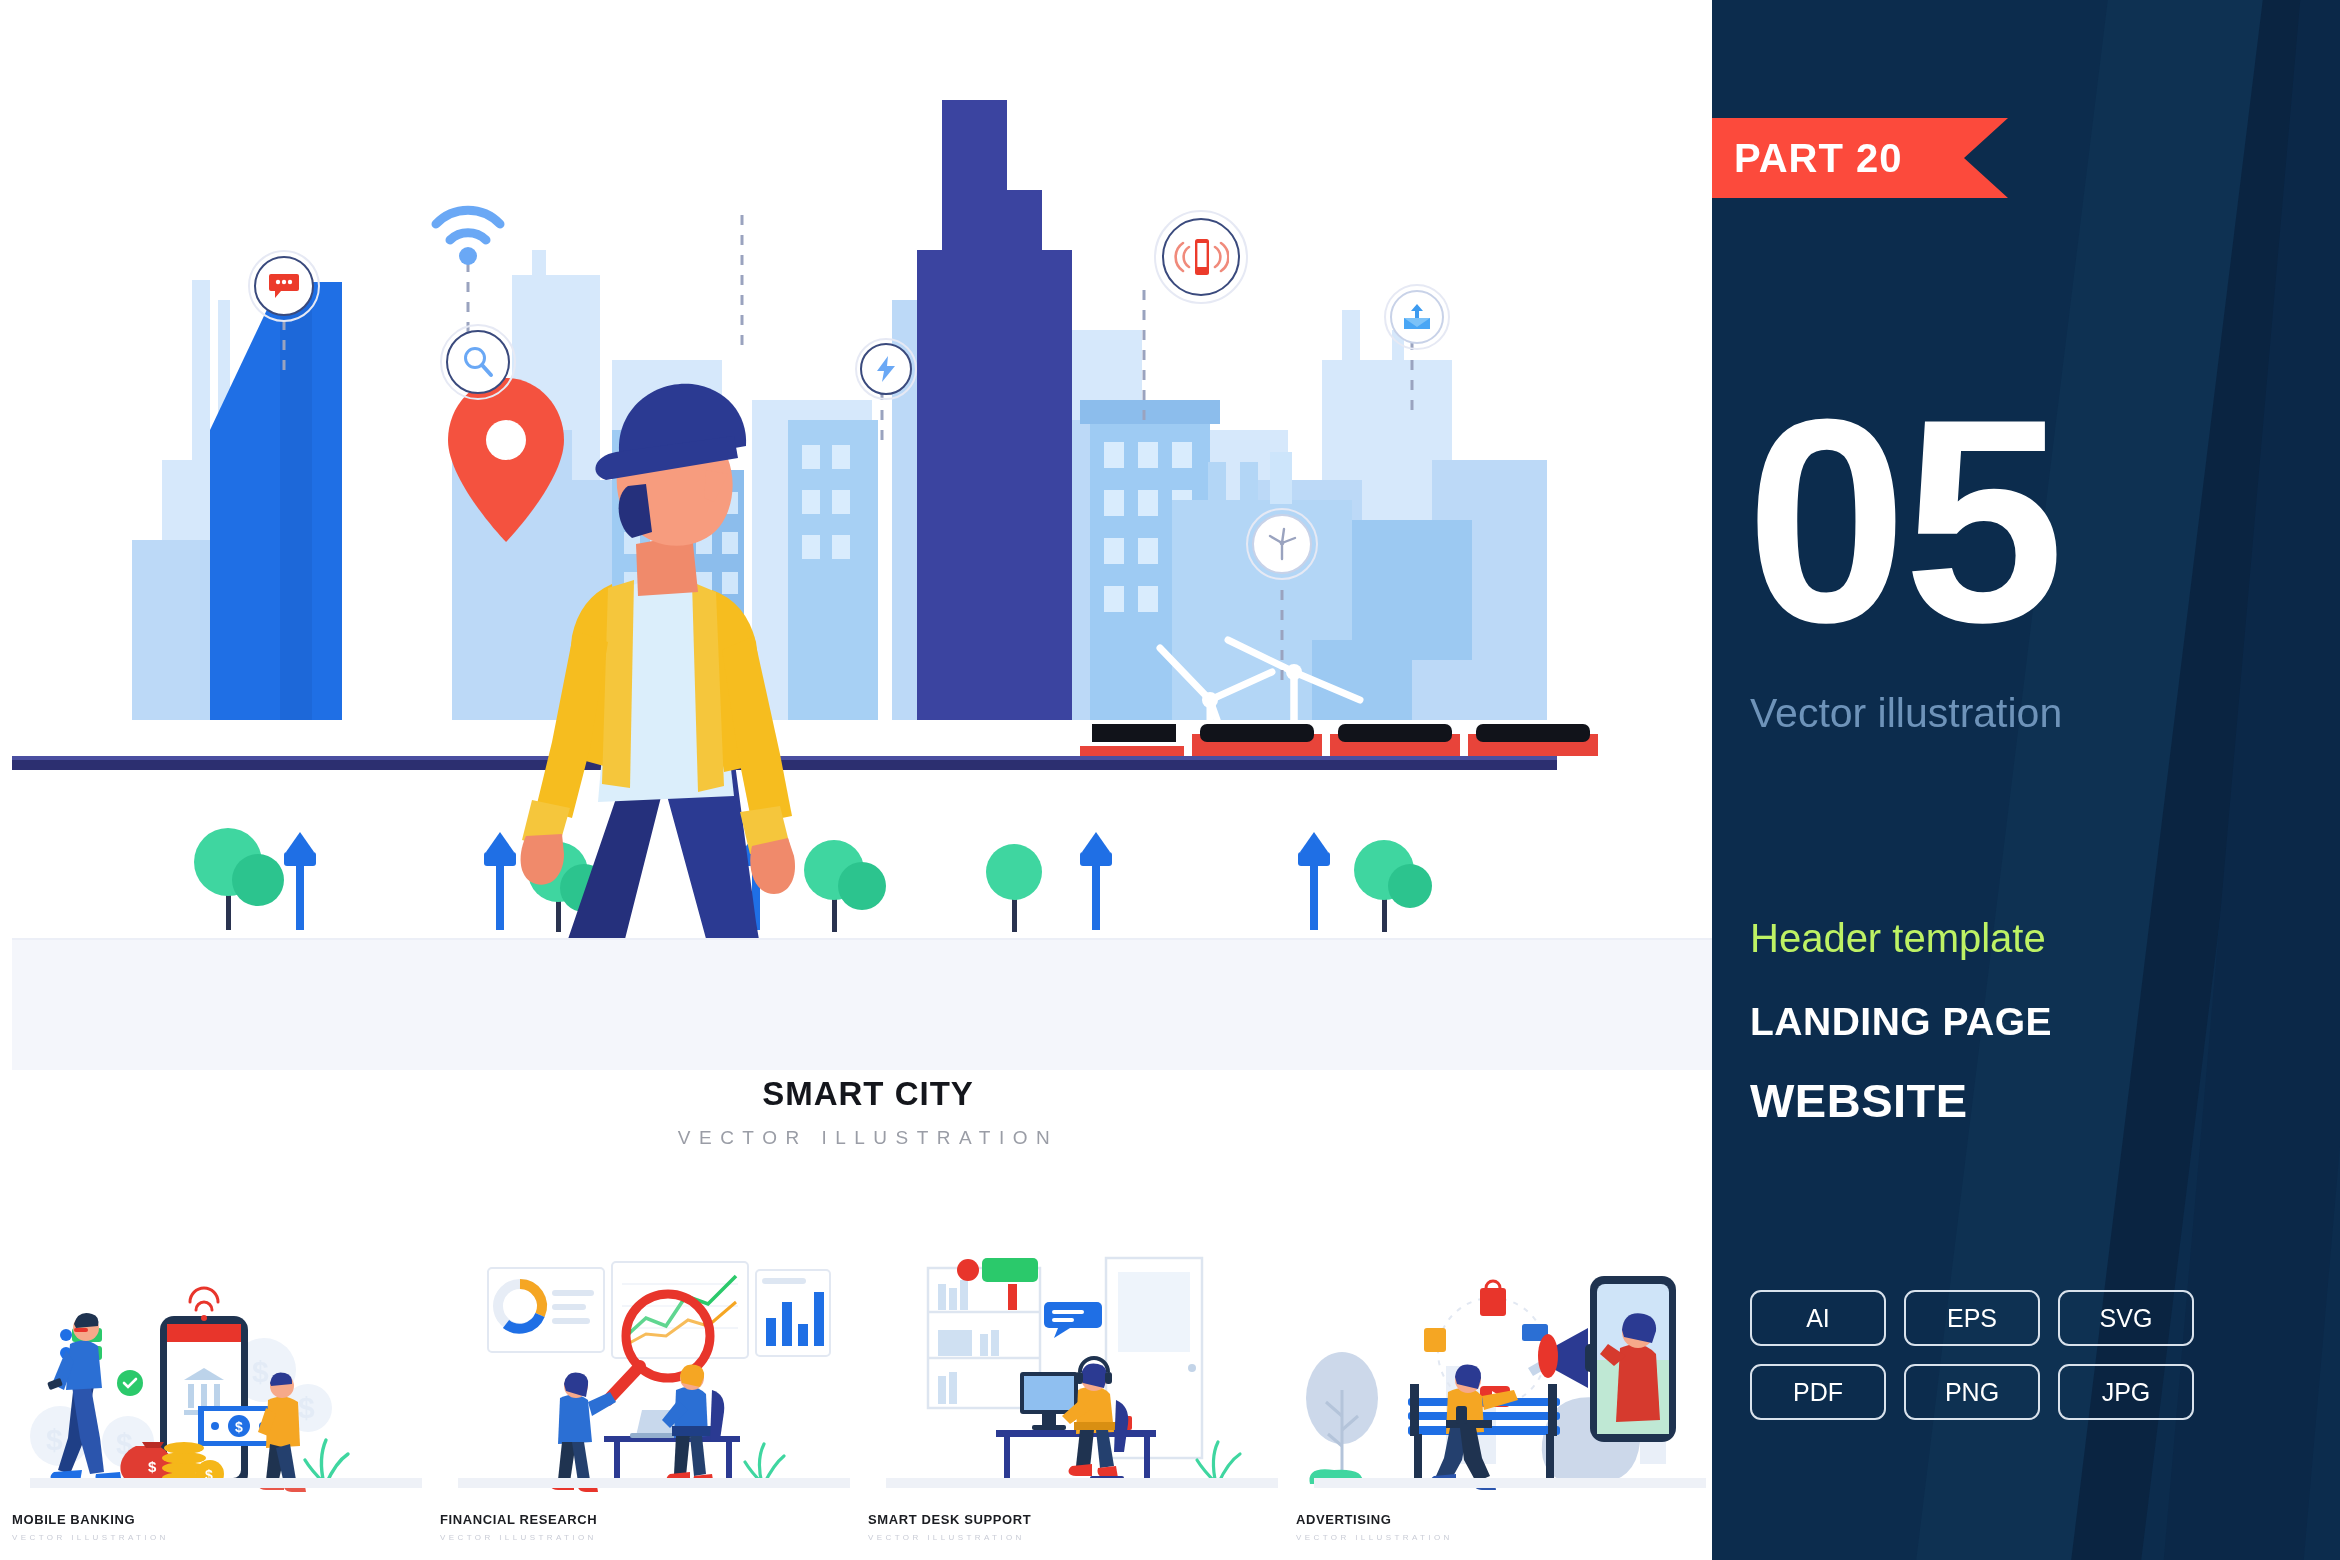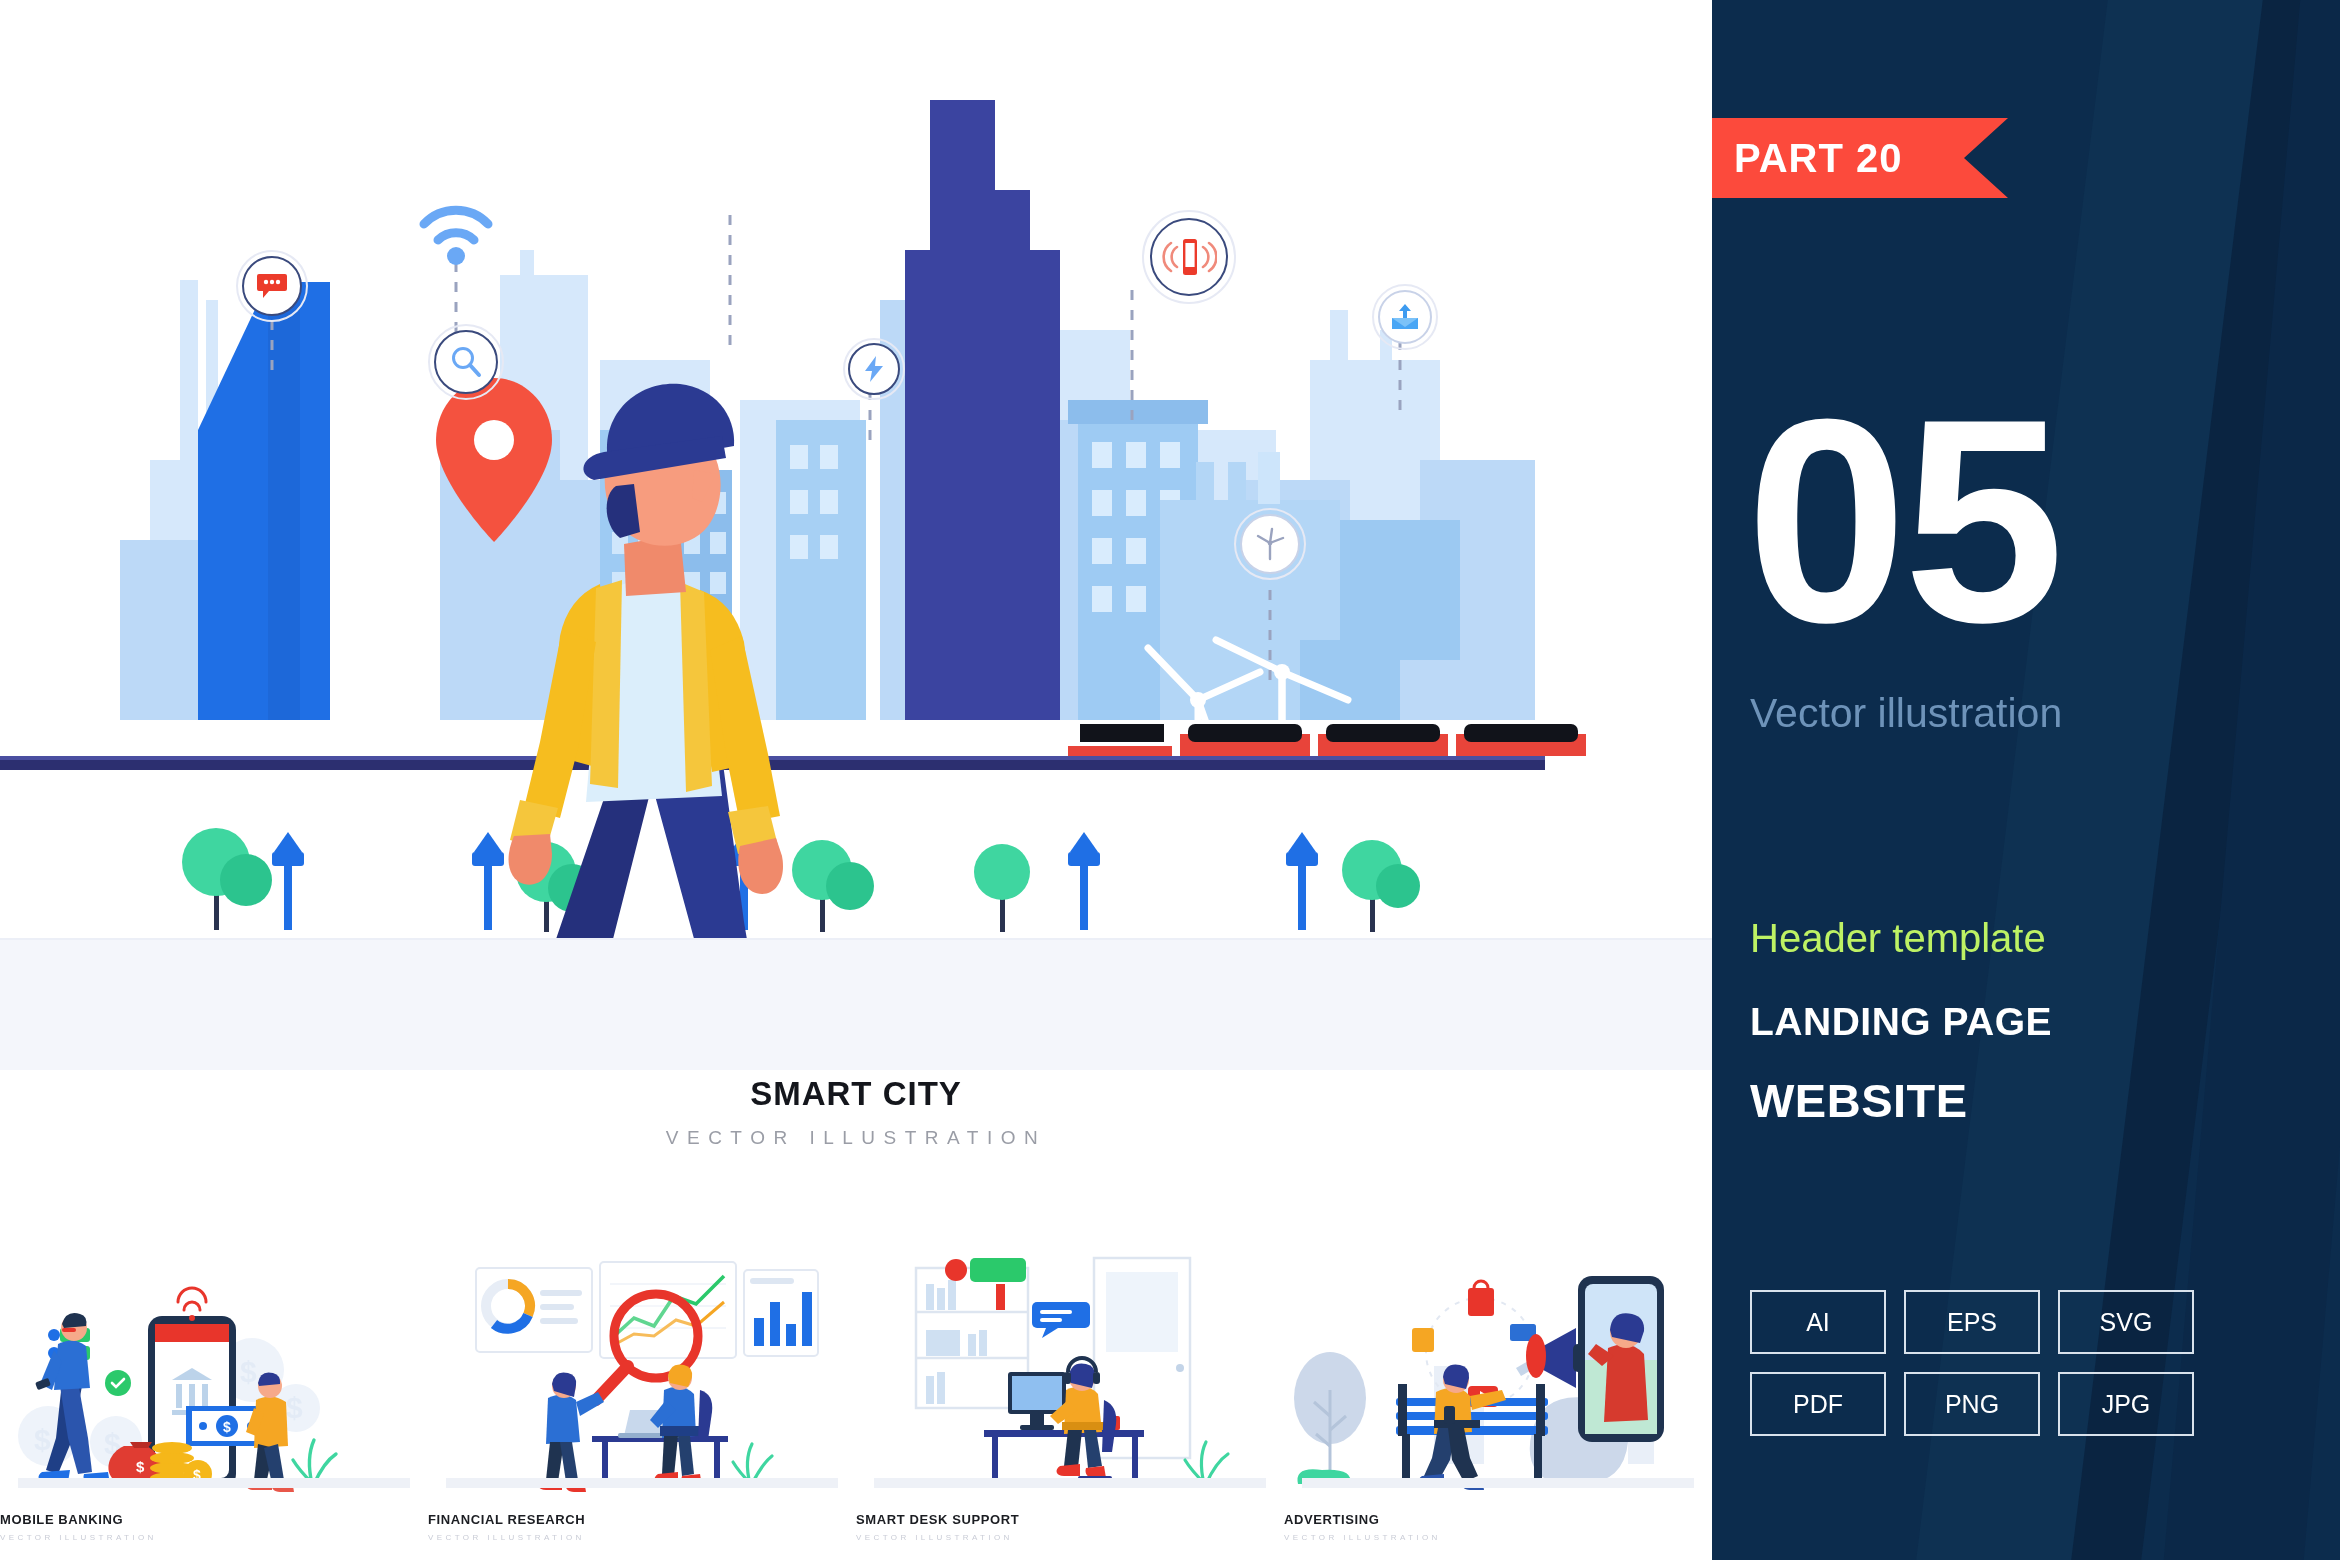--- a/index.html
+++ b/index.html
@@ -2,21 +2,21 @@
 <html><head>
 <meta charset="utf-8">
 <style>
   * { margin:0; padding:0; box-sizing:border-box; }
   html,body { width:2340px; height:1560px; overflow:hidden; background:#ffffff;
     font-family:"Liberation Sans", sans-serif; }
 
   #page { position:relative; width:2340px; height:1560px; background:#ffffff; }
 
   
-  #left { position:absolute; left:0; top:0; width:1712px; height:1560px; background:#ffffff; overflow:hidden; }
+  #left { position:absolute; left:12px; top:0; width:1712px; height:1560px; background:#ffffff; overflow:hidden; }
 
   
   #hero { position:absolute; left:0; top:0; width:1712px; height:940px; background:#ffffff; overflow:hidden; }
   #heroFloor { position:absolute; left:0; top:940px; width:1712px; height:130px; background:#f4f6fb; }
   #heroFloorLine { position:absolute; left:0; top:938px; width:1712px; height:3px; background:#eceff7; }
 
   
   .bubble { position:absolute; border-radius:50%; background:#fff;
             border:2px solid #3a4a7d; display:flex; align-items:center; justify-content:center; }
   .bubbleHalo { position:absolute; border-radius:50%; border:2px solid #e6e9f4; }
@@ -49,21 +49,21 @@
   #bigNum { position:absolute; left:34px; top:388px; font-size:290px; line-height:265px;
             font-weight:bold; color:#ffffff; letter-spacing:-4px; }
   #vecIll { position:absolute; left:38px; top:690px; font-size:41px; color:#6e93b9; }
 
   #hdrTpl { position:absolute; left:38px; top:916px; font-size:40px; color:#bef264; }
   #lp1 { position:absolute; left:38px; top:1000px; font-size:39px; font-weight:bold; color:#fff; letter-spacing:.5px; }
   #lp2 { position:absolute; left:38px; top:1073px; font-size:47px; font-weight:bold; color:#fff; letter-spacing:.5px; }
 
   #formats { position:absolute; left:38px; top:1290px; width:460px;
              display:grid; grid-template-columns:repeat(3,136px); grid-gap:18px 18px; }
-  .fmt { height:64px; border:2px solid #d9e2ec; border-radius:0; color:#ffffff;
+  .fmt { height:56px; border:2px solid #d9e2ec; border-radius:11px; color:#ffffff;
          font-size:25px; display:flex; align-items:center; justify-content:center; }
 </style>
 </head>
 <body>
 
 <div id="page">
 
   <div id="left">
 
     <div id="hero">

